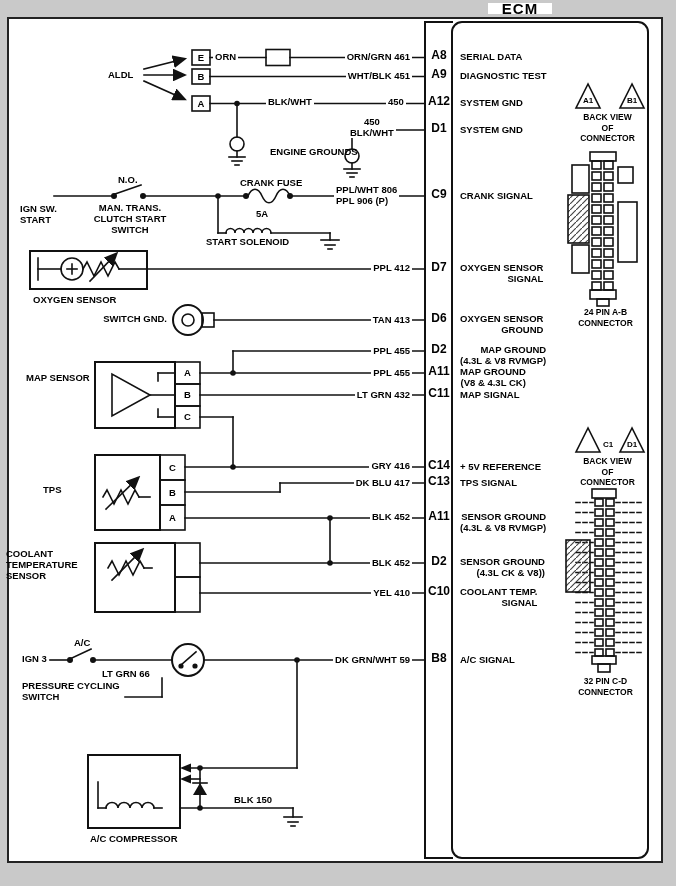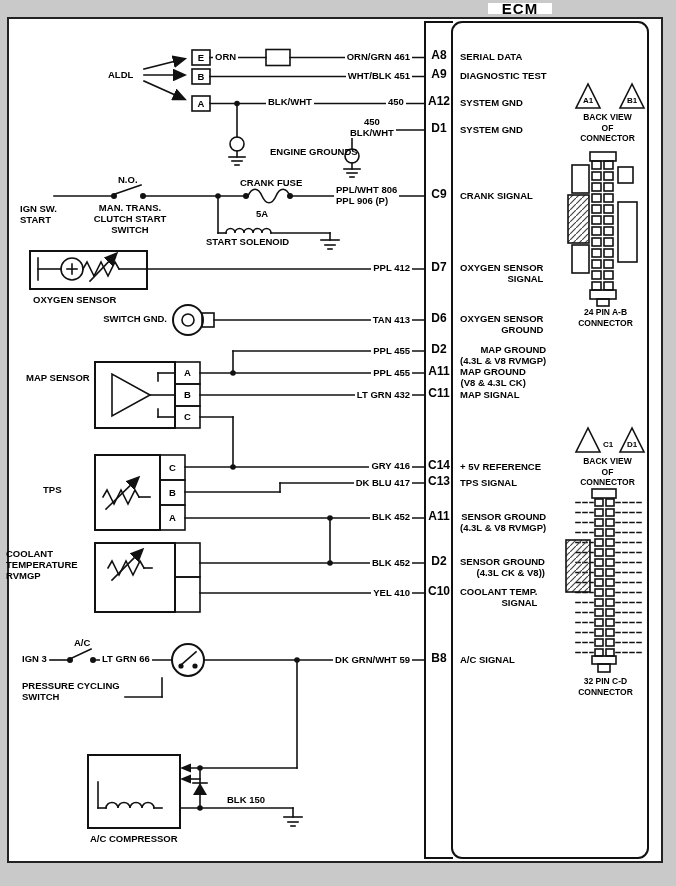--- a/index.html
+++ b/index.html
@@ -366,27 +366,27 @@
   <div class="lbl" style="left:26px;top:372px;">MAP SENSOR</div>
   <div class="lbl boxletter" style="left:175px;top:362px;width:25px;line-height:22px;">A</div>
   <div class="lbl boxletter" style="left:175px;top:384px;width:25px;line-height:22px;">B</div>
   <div class="lbl boxletter" style="left:175px;top:406px;width:25px;line-height:22px;">C</div>
   <div class="lbl" style="left:43px;top:484px;">TPS</div>
   <div class="lbl boxletter" style="left:160px;top:455px;width:25px;line-height:25px;">C</div>
   <div class="lbl boxletter" style="left:160px;top:480px;width:25px;line-height:25px;">B</div>
   <div class="lbl boxletter" style="left:160px;top:505px;width:25px;line-height:25px;">A</div>
   <div class="lbl" style="left:6px;top:548px;">COOLANT
 TEMPERATURE
-RVMGP</div>
+SENSOR</div>
   <div class="lbl" style="left:22px;top:653px;">IGN 3</div>
   <div class="lbl" style="left:74px;top:637px;">A/C</div>
-  <div class="lbl bg" style="left:100px;top:653px;">LT GRN 66</div>
+  <div class="lbl bg" style="left:100px;top:668px;">LT GRN 66</div>
   <div class="lbl" style="left:22px;top:680px;">PRESSURE CYCLING
 SWITCH</div>
-  <div class="lbl bg" style="left:225px;top:794px;text-align:right;">BLK 150</div>
+  <div class="lbl bg" style="left:232px;top:794px;text-align:right;">BLK 150</div>
   <div class="lbl" style="left:90px;top:833px;">A/C COMPRESSOR</div>
 
   <div class="lbl tri" style="left:576px;top:95px;">A1</div>
   <div class="lbl tri" style="left:620px;top:95px;">B1</div>
   <div class="lbl sm ctr" style="left:560px;top:112px;width:95px;">BACK VIEW
 OF
 CONNECTOR</div>
   <div class="lbl sm ctr" style="left:558px;top:307px;width:95px;">24 PIN A-B
 CONNECTOR</div>
   <div class="lbl tri" style="left:576px;top:439px;margin-left:20px;">C1</div>

